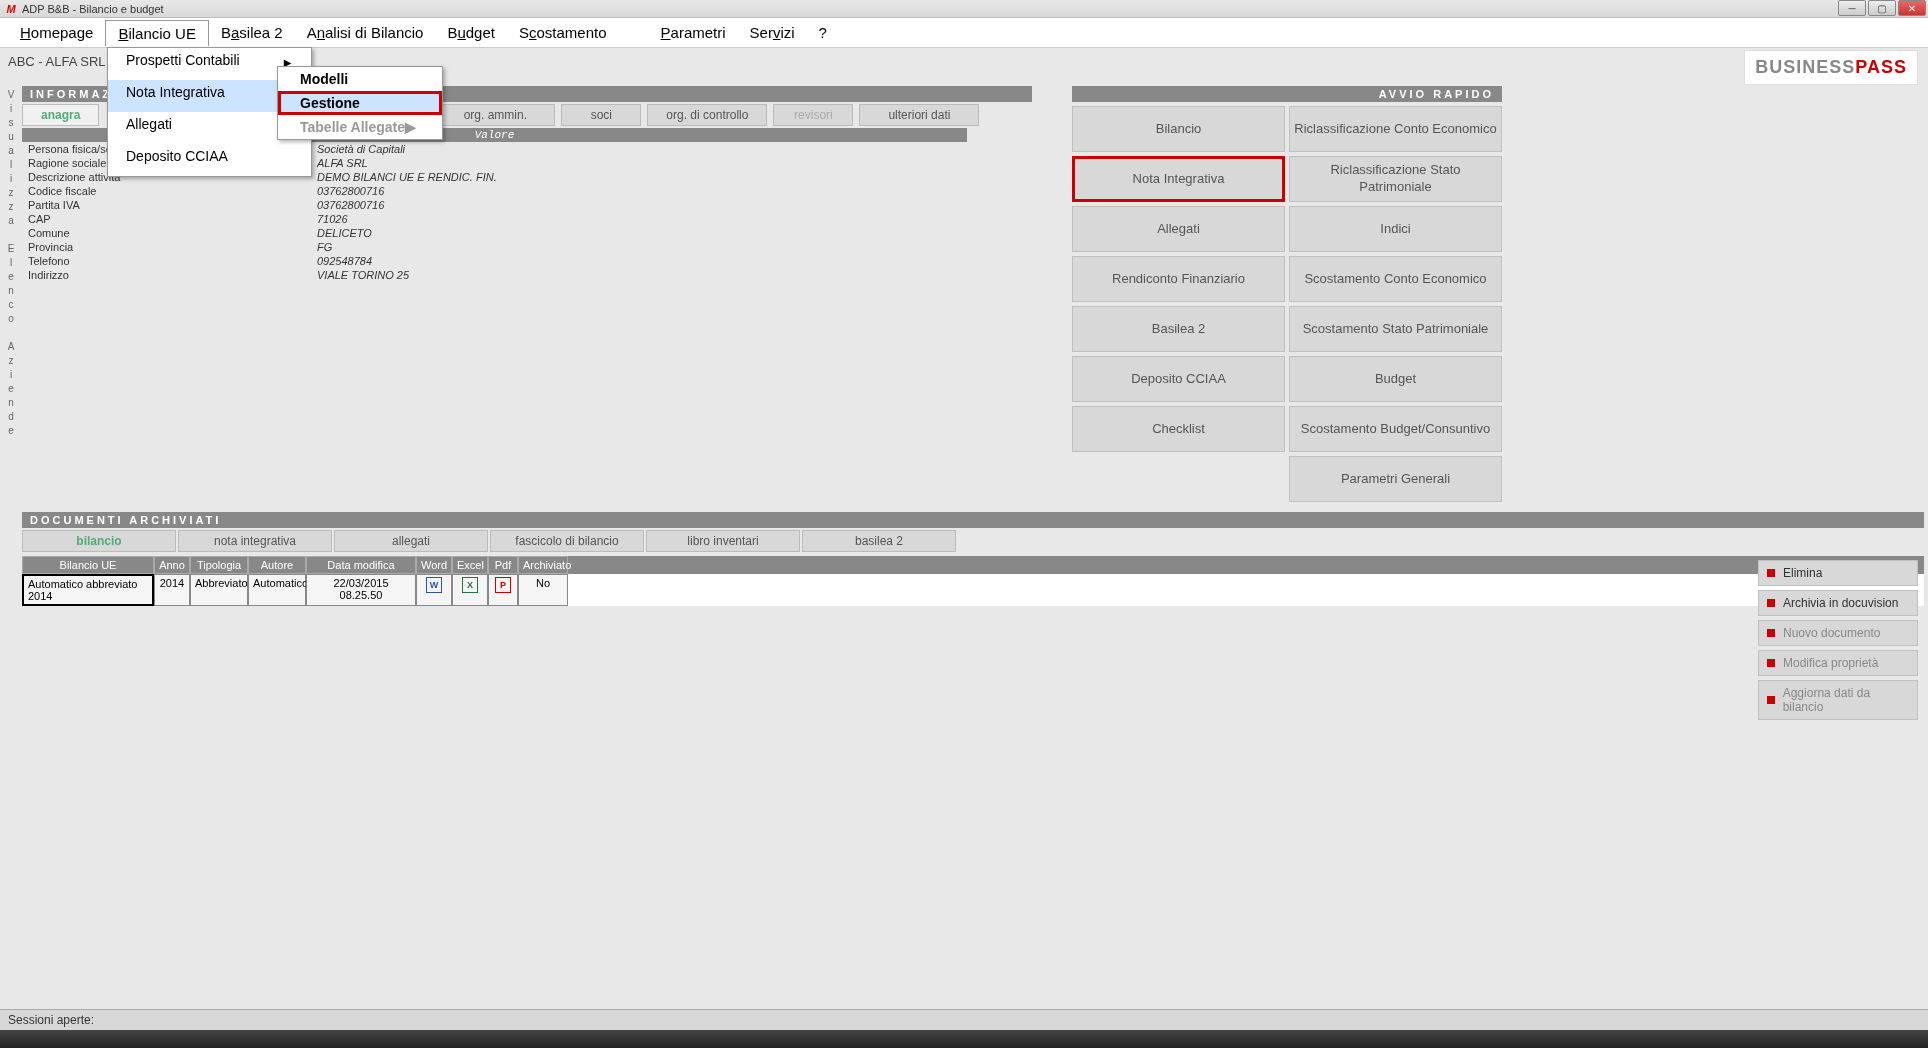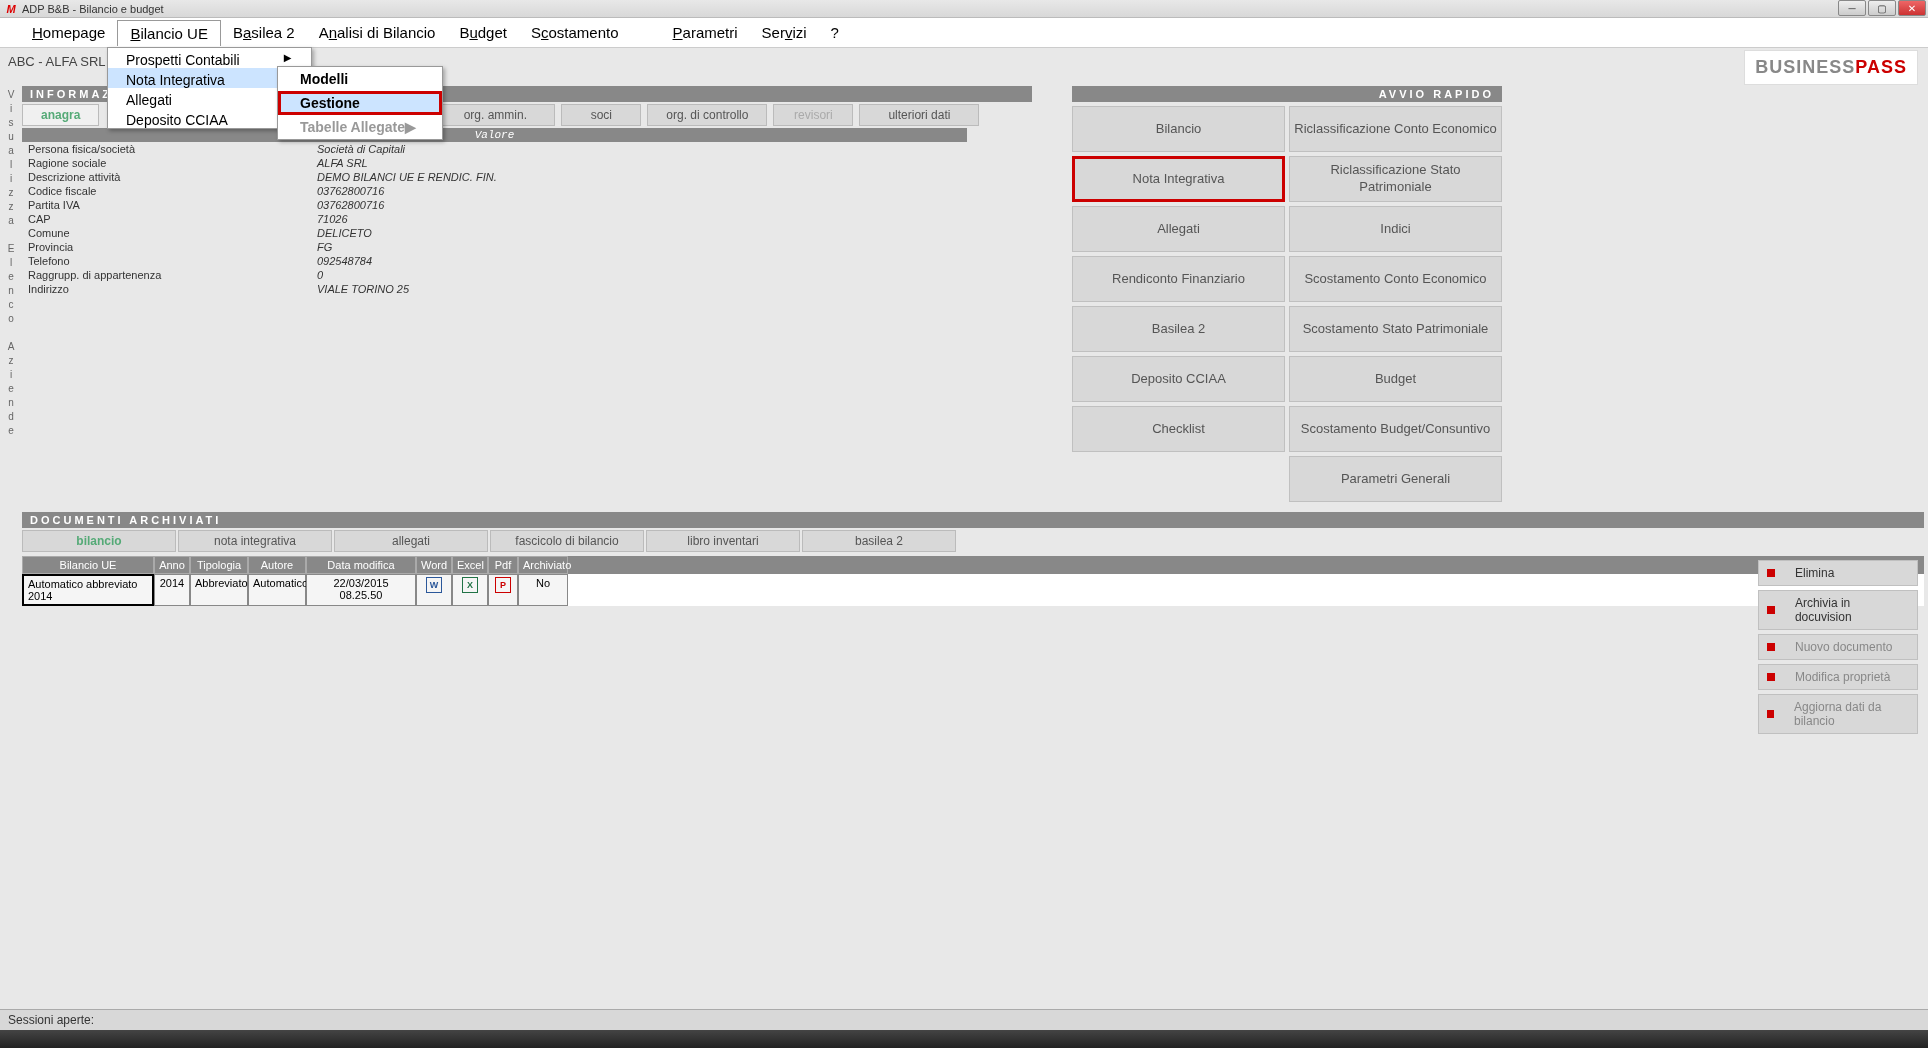--- a/index.html
+++ b/index.html
@@ -4,27 +4,27 @@
 <style>
 * { margin: 0; padding: 0; box-sizing: border-box; font-family: Arial, sans-serif; }
 body { background: #e8e8e8; width: 1928px; height: 1048px; overflow: hidden; position: relative; }
 
 .titlebar { background: linear-gradient(#e8e8e8, #d8d8d8); height: 18px; display: flex; align-items: center; padding: 0 4px; font-size: 11px; color: #333; position: relative; border-bottom: 1px solid #bbb; }
 .titlebar .icon { width: 14px; height: 14px; display: inline-flex; align-items: center; justify-content: center; color: #d00; font-weight: bold; font-style: italic; margin-right: 4px; }
 .win-controls { position: absolute; right: 2px; top: 0; display: flex; }
 .win-btn { width: 28px; height: 16px; background: linear-gradient(#eee,#ccc); border: 1px solid #888; border-radius: 2px; margin-left: 2px; display: flex; align-items: center; justify-content: center; font-size: 10px; }
 .win-btn.close { background: linear-gradient(#e66,#c33); color: #fff; }
 
-.menubar { background: #fff; height: 30px; display: flex; align-items: center; padding: 0 20px; border-bottom: 1px solid #ccc; font-size: 15px; }
+.menubar { background: #fff; height: 30px; display: flex; align-items: center; padding: 0 8px; border-bottom: 1px solid #ccc; font-size: 15px; }
 .menu-item { padding: 4px 12px; cursor: default; }
 .menu-item u { text-decoration: underline; }
 .menu-item.open { background: #fff; border: 1px solid #999; border-bottom: none; position: relative; z-index: 100; }
 
 .dropdown { position: absolute; top: 47px; left: 107px; background: #fff; border: 1px solid #999; box-shadow: 2px 2px 4px rgba(0,0,0,0.3); z-index: 99; min-width: 170px; }
-.dropdown-item { padding: 4px 20px 0 18px; font-size: 14px; display: flex; justify-content: space-between; align-items: flex-start; cursor: default; gap: 44px; }
+.dropdown-item { padding: 4px 20px 12px 18px; font-size: 14px; display: flex; justify-content: space-between; align-items: flex-end; cursor: default; gap: 44px; }
 .dropdown-item.highlight { background: #cce4ff; }
 .dropdown-item .arrow { font-size: 10px; }
 
 .submenu { position: absolute; top: 66px; left: 277px; background: #fff; border: 1px solid #999; box-shadow: 2px 2px 4px rgba(0,0,0,0.3); z-index: 101; min-width: 150px; }
 .submenu-item { padding: 4px 26px 4px 22px; font-size: 14px; display: flex; justify-content: space-between; align-items: center; font-weight: bold; }
 .submenu-item.highlight { background: #cce4ff; border: 3px solid #c00; padding: 1px 23px 1px 19px; }
 .submenu-item.disabled { color: #999; }
 
 .breadcrumb-row { height: 26px; display: flex; align-items: center; padding: 0 8px; font-size: 13px; color: #444; position: relative; }
 .logo-right { position: absolute; right: 10px; top: 50px; background: #fff; padding: 6px 10px; border: 1px solid #ddd; font-weight: bold; color: #888; font-size: 18px; letter-spacing: 1px; }
@@ -76,21 +76,21 @@
 .col-excel { width: 36px; }
 .col-pdf { width: 30px; }
 .col-arch { width: 50px; }
 
 .doc-icon { display: inline-block; width: 16px; height: 16px; border: 1px solid; font-size: 9px; font-weight: bold; text-align: center; line-height: 14px; }
 .doc-icon.word { border-color: #2b579a; color: #2b579a; }
 .doc-icon.excel { border-color: #217346; color: #217346; }
 .doc-icon.pdf { border-color: #c00; color: #c00; }
 
 .actions-panel { position: absolute; right: 10px; top: 560px; width: 160px; }
-.action-item { background: #d8d8d8; border: 1px solid #c0c0c0; padding: 5px 8px; font-size: 12px; color: #888; margin-bottom: 4px; display: flex; align-items: center; gap: 20px; }
+.action-item { background: #d8d8d8; border: 1px solid #c0c0c0; padding: 5px 8px; font-size: 12px; color: #888; margin-bottom: 4px; display: flex; align-items: center; gap: 8px; }
 .action-item .sq { width: 8px; height: 8px; background: #c00; }
 .action-item.enabled { color: #333; }
 
 .statusbar { position: absolute; bottom: 18px; left: 0; right: 0; background: #d8d8d8; border-top: 1px solid #aaa; padding: 3px 8px; font-size: 12px; color: #333; }
 .taskbar { position: absolute; bottom: 0; left: 0; right: 0; height: 18px; background: linear-gradient(#444,#222); }
 </style>
 </head>
 <body>
 
 <div class="titlebar">
@@ -226,24 +226,20 @@
           </div>
           <div class="data-row">
             <div class="data-label">Provincia</div>
             <div class="data-value">FG</div>
           </div>
           <div class="data-row">
             <div class="data-label">Telefono</div>
             <div class="data-value">092548784</div>
           </div>
           <div class="data-row">
-            <div class="data-label">Raggrupp. di appartenenza</div>
-            <div class="data-value">0</div>
-          </div>
-          <div class="data-row">
             <div class="data-label">Indirizzo</div>
             <div class="data-value">VIALE TORINO 25</div>
           </div>
         </div>
     </div>
 
     <div class="right-col">
       <div class="section-header centered">AVVIO RAPIDO</div>
       <div class="quick-grid" id="quick-grid">
           <div class="quick-btn">Bilancio</div>

